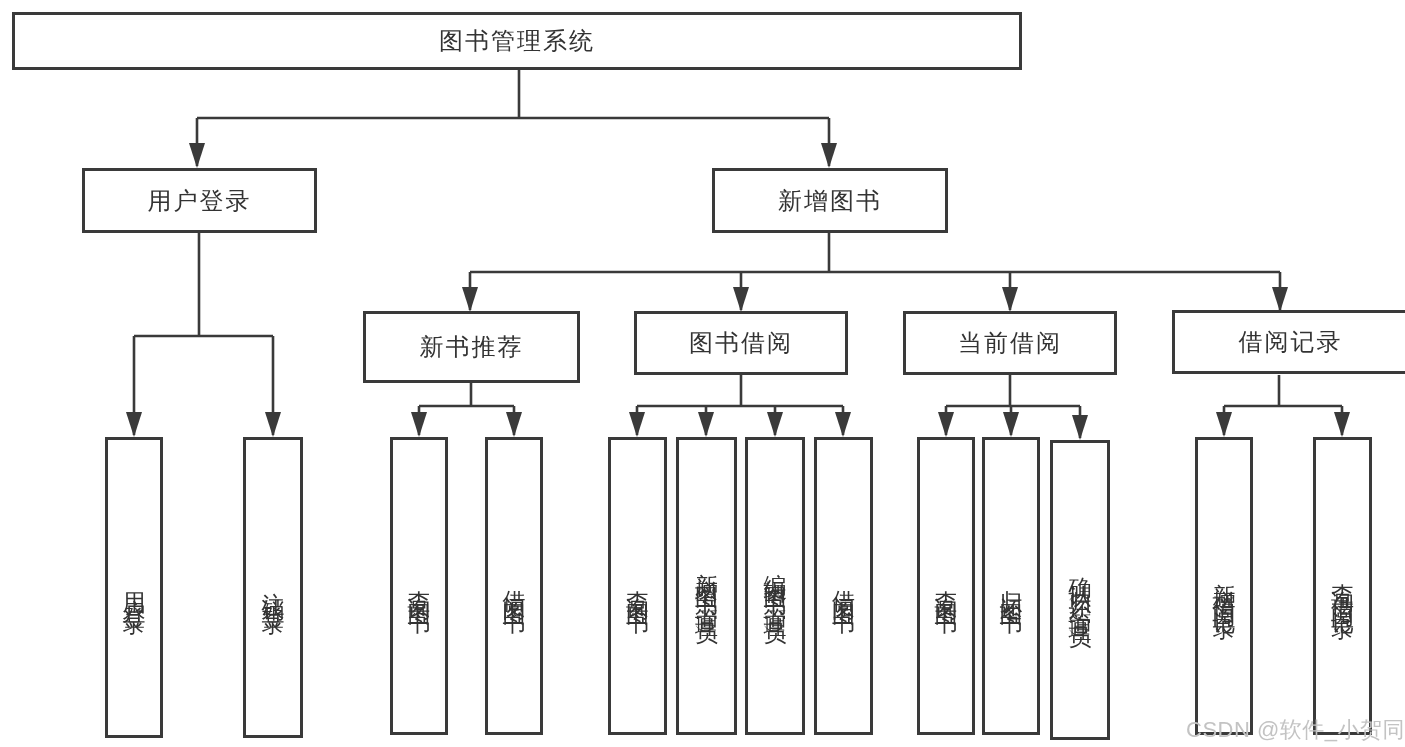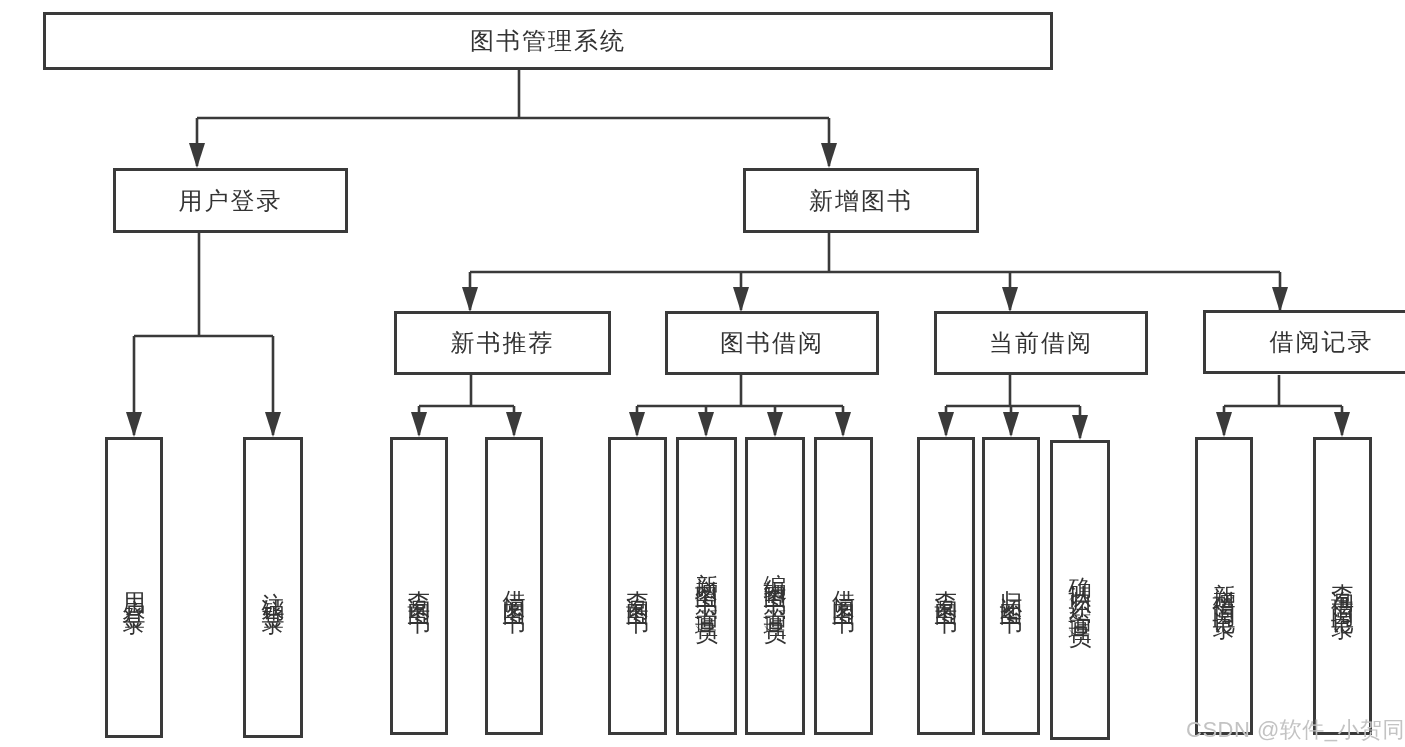--- a/index.html
+++ b/index.html
@@ -30,21 +30,20 @@
   #connectors marker path { fill: var(--line); }
   .hbox {
     position: absolute;
     border: 3px solid var(--line);
     background: var(--background);
     display: flex; align-items: center; justify-content: center;
     color: var(--text);
     font-size: 24px;
     letter-spacing: 2px;
     z-index: 2;
-    margin-left: 31px;
   }
   .vbox {
     position: absolute;
     border: 3px solid var(--line);
     background: var(--background);
     display: flex; align-items: center; justify-content: center;
     color: var(--text);
     z-index: 2;
   }
   .vbox .vtext {
@@ -110,21 +109,21 @@
 
     <line class="arrow" x1="1224" y1="406" x2="1224" y2="435" marker-end="url(#arw)"></line>
     <line class="arrow" x1="1342" y1="406" x2="1342" y2="435" marker-end="url(#arw)"></line>
   </svg>
 
   <div class="hbox" style="left:12px; top:12px; width:1010px; height:58px;">图书管理系统</div>
 
   <div class="hbox" style="left:82px; top:168px; width:235px; height:65px;">用户登录</div>
   <div class="hbox" style="left:712px; top:168px; width:236px; height:65px;">新增图书</div>
 
-  <div class="hbox" style="left:363px; top:311px; width:217px; height:64px;">新书推荐</div>
+  <div class="hbox" style="left:363px; top:311px; width:217px; height:72px;">新书推荐</div>
   <div class="hbox" style="left:634px; top:311px; width:214px; height:64px;">图书借阅</div>
   <div class="hbox" style="left:903px; top:311px; width:214px; height:64px;">当前借阅</div>
   <div class="hbox" style="left:1172px; top:310px; width:237px; height:64px;">借阅记录</div>
 
   <div class="vbox" style="left:105px; top:437px; width:58px; height:301px;">
     <span class="vtext">用户登录</span>
   </div>
   <div class="vbox" style="left:243px; top:437px; width:60px; height:301px;">
     <span class="vtext">注销登录</span>
   </div>

